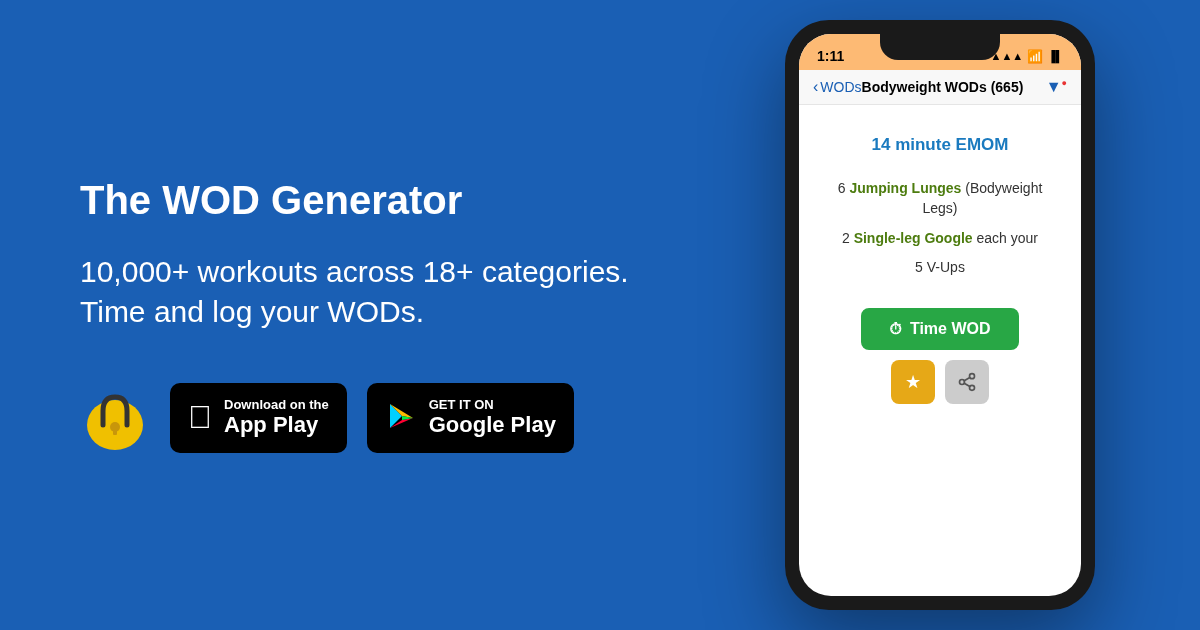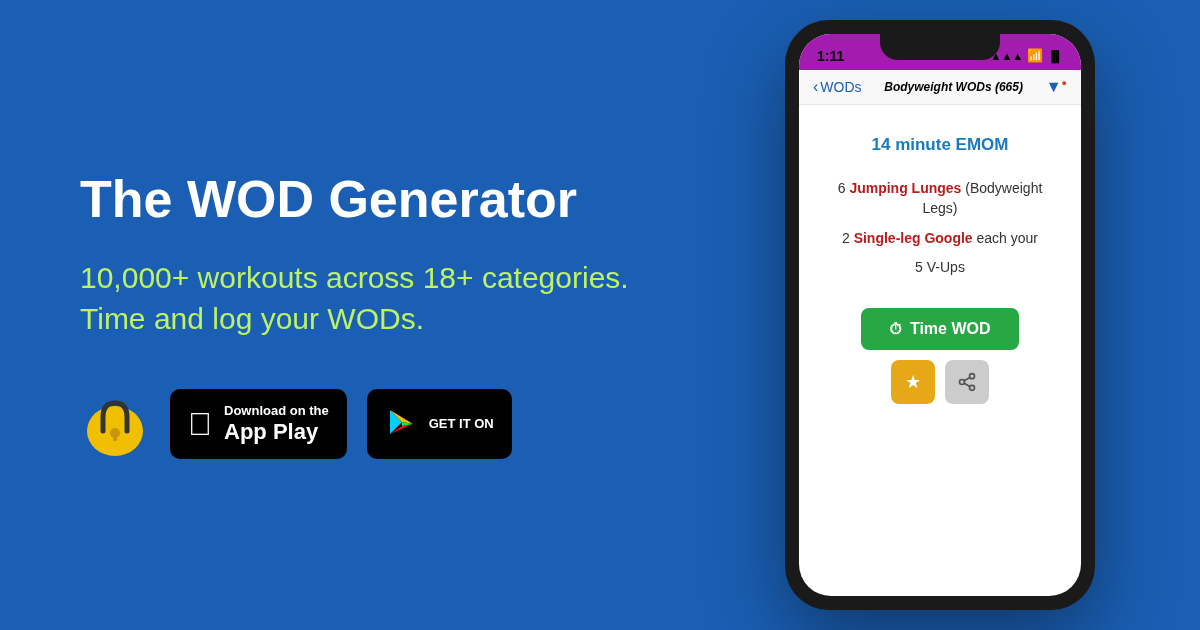--- a/index.html
+++ b/index.html
@@ -23,31 +23,31 @@
 
     .left-panel {
       flex: 1;
       display: flex;
       flex-direction: column;
       justify-content: center;
       padding-right: 40px;
     }
 
     .app-title {
-      font-size: 52px;
+      font-size: 40px;
       font-weight: 800;
       color: #ffffff;
       line-height: 1.1;
       margin-bottom: 30px;
     }
 
     .tagline {
       font-size: 30px;
       font-weight: 400;
-      color: #bef264;
+      color: #ffffff;
       line-height: 1.35;
       margin-bottom: 50px;
     }
 
     .cta-row {
       display: flex;
       align-items: center;
       gap: 20px;
     }
 
@@ -135,23 +135,23 @@
       border-radius: 32px;
       overflow: hidden;
       display: flex;
       flex-direction: column;
     }
 
     
     .status-bar {
       display: flex;
       justify-content: space-between;
-      align-items: flex-start;
+      align-items: center;
       padding: 14px 18px 6px;
-      background: #a21caf;
+      background: #fdba74;
       font-size: 12px;
       font-weight: 600;
       gap: 28px;
     }
 
     .status-time {
       font-size: 14px;
       font-weight: 700;
       color: #000;
     }
@@ -182,25 +182,23 @@
       gap: 2px;
     }
 
     .nav-chevron {
       font-size: 16px;
       font-weight: 300;
     }
 
     .nav-title {
       flex: 1;
-      text-align: center;
-      font-size: 12px;
+      font-size: 14px;
       font-weight: 700;
       color: #000;
-      font-style: italic;
     }
 
     
     .workout-content {
       flex: 1;
       padding: 30px 20px 20px;
       display: flex;
       flex-direction: column;
       align-items: center;
       gap: 0;
@@ -227,21 +225,21 @@
       text-align: center;
     }
 
     .exercise-item {
       font-size: 14px;
       color: #333;
       line-height: 1.4;
     }
 
     .exercise-item .exercise-name {
-      color: #b91c1c;
+      color: #4d7c0f;
       font-weight: 600;
     }
 
     .action-buttons {
       display: flex;
       flex-direction: column;
       align-items: center;
       gap: 10px;
       width: 100%;
     }
@@ -330,20 +328,21 @@
 
         <svg class="google-play-icon" viewBox="0 0 32 32" xmlns="http://www.w3.org/2000/svg">
           <polygon points="4,2 28,16 4,30" fill="none"></polygon>
           <polygon points="5,2 17,14 5,26" fill="#00d0ff"></polygon>
           <polygon points="5,2 28,16 17,14" fill="#ffbc00"></polygon>
           <polygon points="5,26 17,18 28,16" fill="#f03"></polygon>
           <polygon points="17,14 17,18 28,16" fill="#00ee44"></polygon>
         </svg>
         <div class="store-badge-text">
           <span class="store-badge-small">GET IT ON</span>
+          <span class="store-badge-large">Google Play</span>
         </div>
       </div>
 
     </div>
   </div>
 
   <div class="phone-wrapper">
     <div class="phone">
       <div class="phone-notch"></div>
       <div class="phone-screen">

